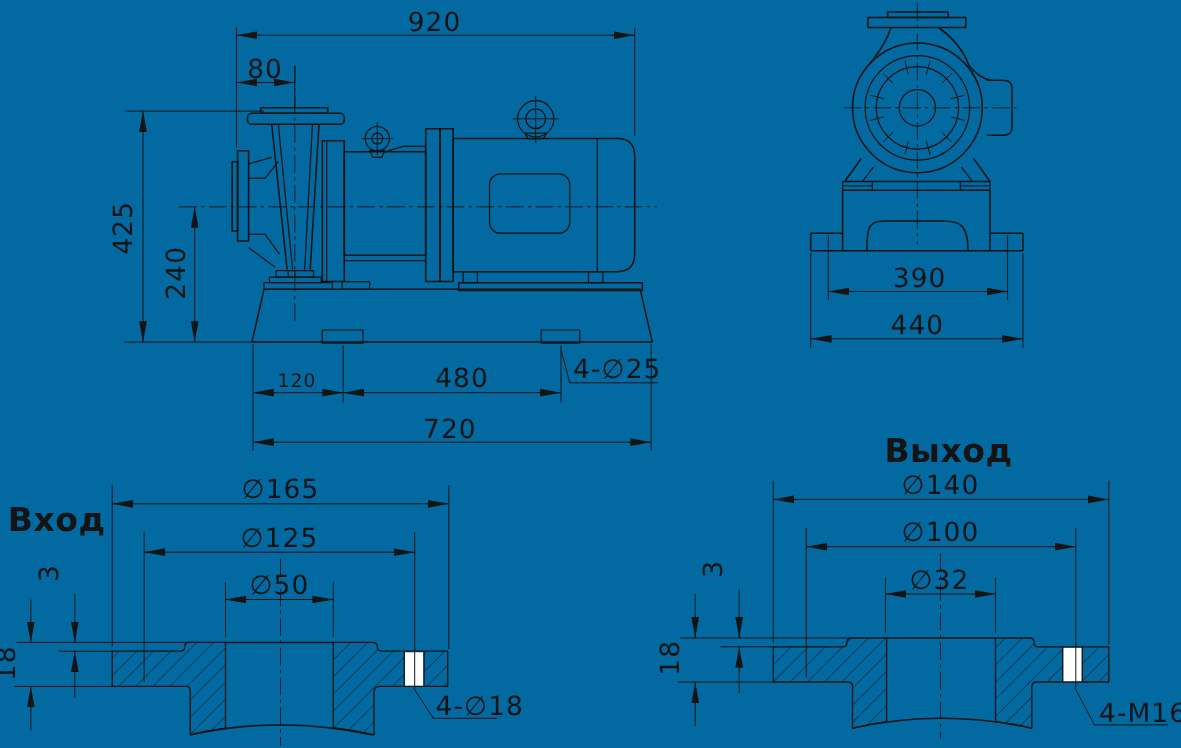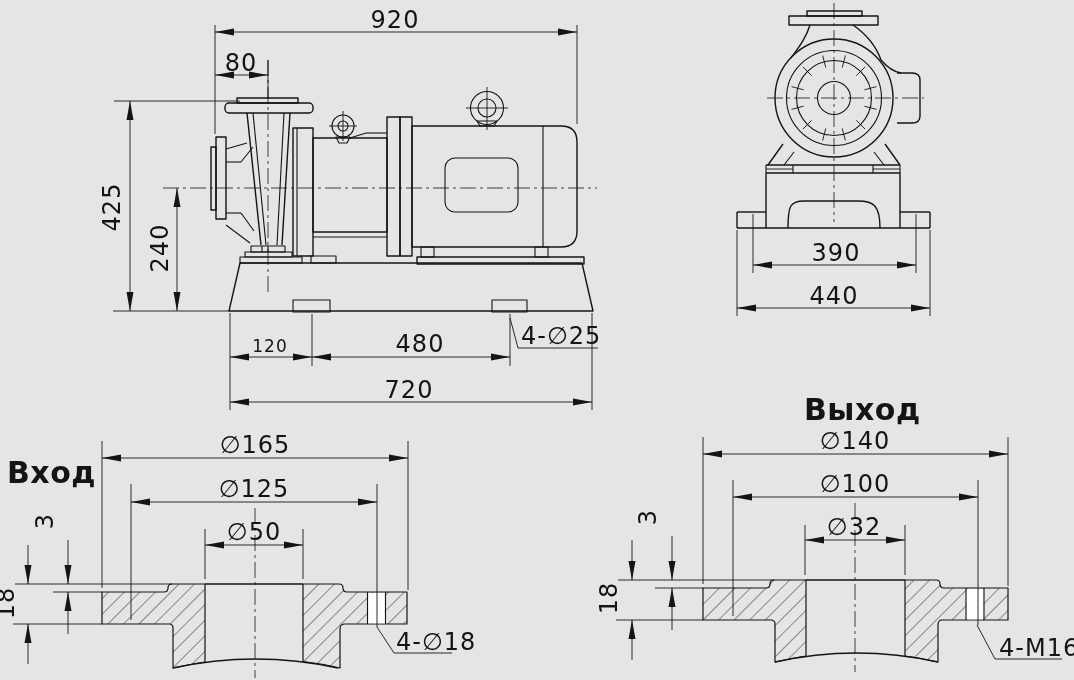--- a/index.html
+++ b/index.html
@@ -1,16 +1,16 @@
 <!DOCTYPE html>
 <html><head>
 <meta charset="utf-8">
 <style>
   html,body{margin:0;padding:0;background:#fff;}
-  .stage{position:relative;width:1074px;height:680px;background:#e5e5e5;overflow:hidden;}
+  .stage{position:relative;width:1074px;height:680px;background:#0369a1;overflow:hidden;}
   svg{display:block;}
   .o  {fill:none;stroke:#141414;stroke-width:1.4;stroke-linejoin:round;}
   .o2 {fill:none;stroke:#141414;stroke-width:1.1;stroke-linejoin:round;}
   .t  {fill:none;stroke:#141414;stroke-width:0.9;}
   .cl {fill:none;stroke:#141414;stroke-width:0.8;stroke-dasharray:16 4 3 4;}
   .dim{fill:none;stroke:#141414;stroke-width:0.9;}
   .hat{fill:url(#hatch);stroke:#141414;stroke-width:1.2;stroke-linejoin:round;}
   .wh {fill:#ffffff;stroke:none;}
   text{font-family:"DejaVu Sans",sans-serif;font-size:24px;fill:#141414;letter-spacing:1px;}
   .small{font-size:17px;}

